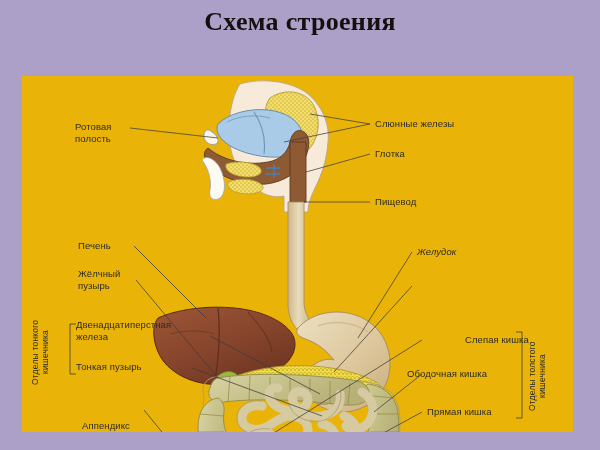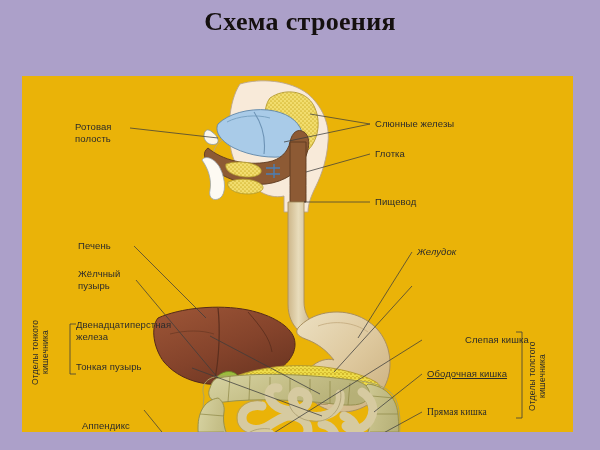--- a/index.html
+++ b/index.html
@@ -318,22 +318,22 @@
     <div class="lbl l" style="left:54px; top:243px;">Двенадцатиперстная
 железа</div>
     <div class="lbl l" style="left:54px; top:285px;">Тонкая пузырь</div>
     <div class="lbl l" style="left:60px; top:344px;">Аппендикс</div>
 
     <div class="lbl r" style="left:353px; top:42px;">Слюнные железы</div>
     <div class="lbl r" style="left:353px; top:72px;">Глотка</div>
     <div class="lbl r" style="left:353px; top:120px;">Пищевод</div>
     <div class="lbl r" style="left:395px; top:170px;font-style:italic;">Желудок</div>
     <div class="lbl r" style="left:405px; top:258px;margin-left:38px;">Слепая кишка</div>
-    <div class="lbl r" style="left:405px; top:292px;text-decoration:underline;">Ободочная кишка</div>
-    <div class="lbl r" style="left:405px; top:330px;font-family:Liberation Serif, serif;">Прямая кишка</div>
+    <div class="lbl r" style="left:385px; top:292px;">Ободочная кишка</div>
+    <div class="lbl r" style="left:405px; top:330px;">Прямая кишка</div>
 
     <div class="vlbl" style="left:8px; top:228px; height:96px;">Отделы тонкого
 кишечника</div>
     <div class="vlbl" style="left:505px; top:248px; height:104px;">Отделы толстого
 кишечника</div>
 
   </div>
 </div>
 
 </body></html>

